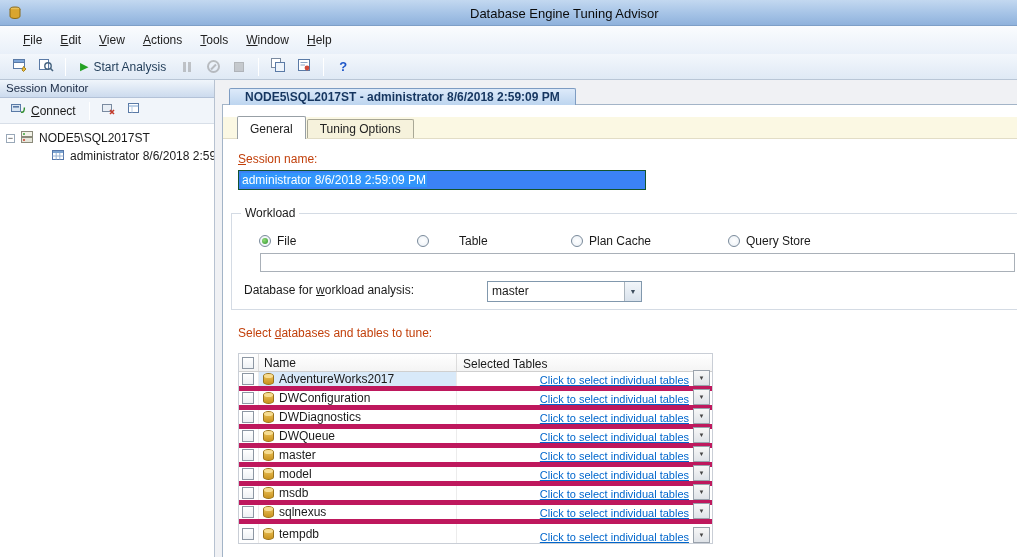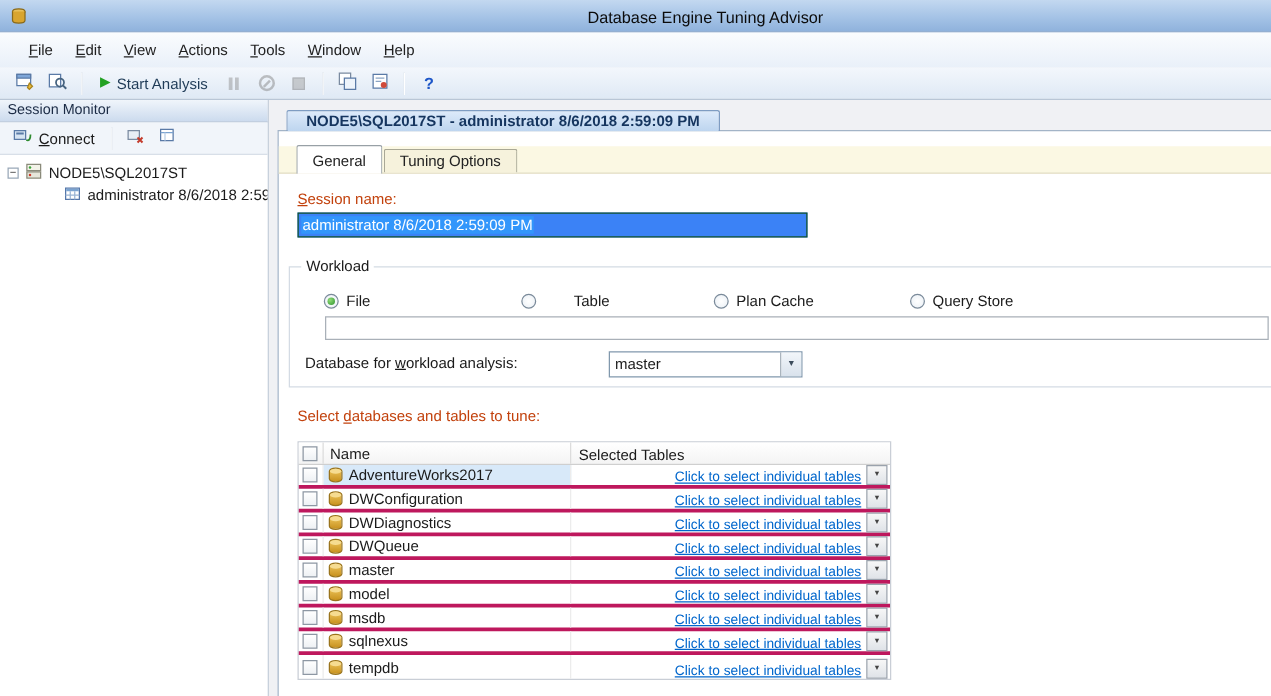--- a/index.html
+++ b/index.html
@@ -81,21 +81,21 @@
   .tune-label{left:15px;top:221px;}
   
   .dbtable{position:absolute;left:15px;top:248px;width:475px;border:1px solid #c9ced6;background:#fff;}
   .thead{display:flex;height:18px;align-items:center;border-bottom:1px solid #cfcfcf;background:linear-gradient(#ffffff,#f4f4f4);}
   .c1{width:20px;height:100%;display:flex;align-items:center;padding-left:3px;border-right:1px solid #ececec;flex:0 0 auto;}
   .c2{width:198px;height:100%;display:flex;align-items:center;gap:5px;padding-left:4px;border-right:1px solid #ececec;flex:0 0 auto;}
   .thead .c1,.thead .c2{border-right-color:#dcdcdc;}
   .c3{flex:1;height:100%;display:flex;align-items:flex-end;justify-content:flex-end;gap:4px;padding-right:2px;}
   .th-text{padding-left:1px;color:#1a1a1a;}
   .thead .c3{justify-content:flex-start;padding-left:5px;}
-  .trow{display:flex;height:19px;align-items:center;border-bottom:3px solid #be185d;}
+  .trow{display:flex;height:19px;align-items:center;border-bottom:5px solid #be185d;}
   .trow:last-child{border-bottom:none;}
   .trow.sel .c2{background:#d8e9f9;}
   .cb{width:12px;height:12px;border:1px solid #8d97a3;background:linear-gradient(#fff,#eef1f4);flex:0 0 auto;}
   .dbicon{width:11px;height:12px;border-radius:5.5px/3px;background:linear-gradient(#f0c75e,#c8921f);
     border:1px solid #9a741d;position:relative;flex:0 0 auto;}
   .dbicon::before{content:"";position:absolute;left:0;right:0;top:0;height:4px;border-radius:50%;background:#f6dc91;}
   .lnk{color:#0066cc;text-decoration:underline;font-size:11px;cursor:pointer;white-space:nowrap;}
   .row-combo{width:17px;height:16px;border:1px solid #9aa2ac;background:linear-gradient(#f7f7f7,#dfe3e8);
     display:flex;align-items:center;justify-content:center;font-size:6px;color:#444;flex:0 0 auto;}
   u{text-decoration:underline;}

